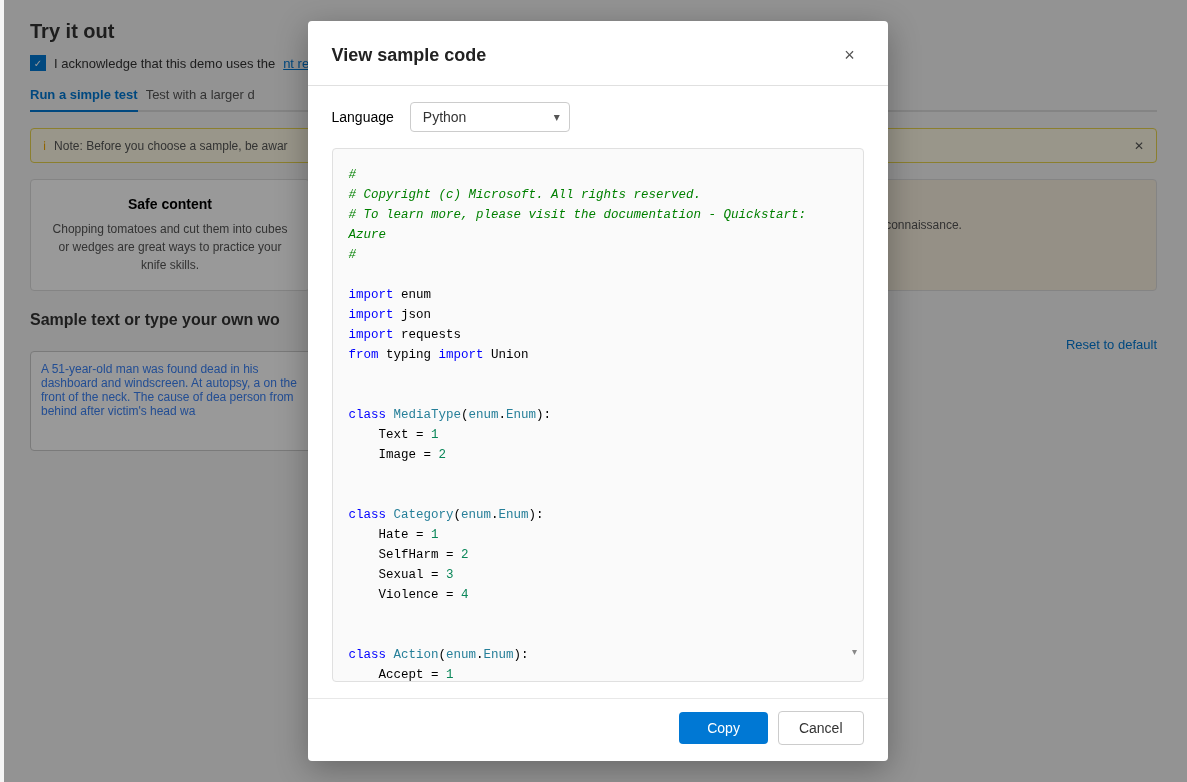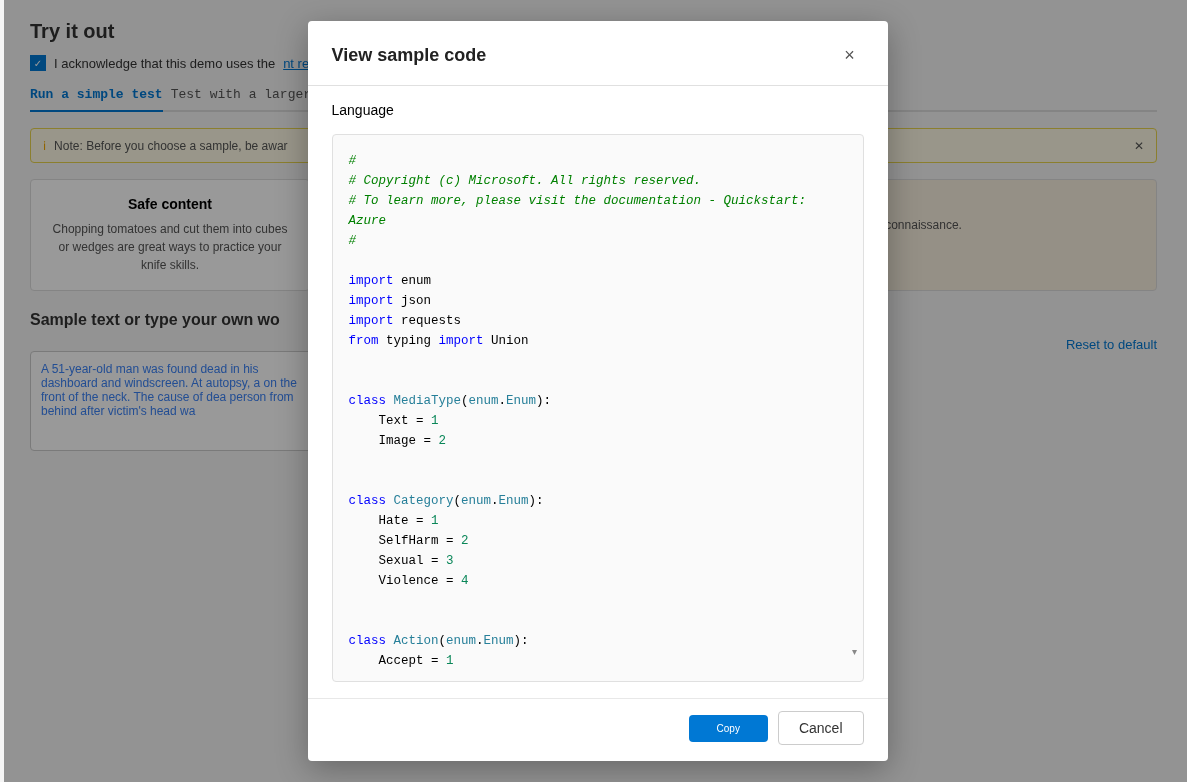--- a/index.html
+++ b/index.html
@@ -51,21 +51,20 @@
       content: '✓';
       color: white;
       font-size: 10px;
     }
 
     .bg-tabs {
       display: flex;
       gap: 8px;
       border-bottom: 2px solid #ddd;
       margin-bottom: 16px;
-      font-family: Liberation Mono, monospace;
     }
 
     .bg-tab {
       font-size: 13px;
       padding-bottom: 8px;
       color: #555;
     }
 
     .bg-tab.active {
       color: #0078d4;
@@ -328,21 +327,21 @@
       gap: 10px;
       border-top: 1px solid #e8e8e8;
     }
 
     .btn-copy {
       background: #0078d4;
       color: white;
       border: none;
       border-radius: 4px;
       padding: 8px 28px;
-      font-size: 10px;
+      font-size: 14px;
       cursor: pointer;
       font-weight: 500;
     }
 
     .btn-cancel {
       background: white;
       color: #333;
       border: 1px solid #ccc;
       border-radius: 4px;
       padding: 8px 20px;
@@ -441,20 +440,28 @@
 <div class="overlay">
   <div class="modal">
     <div class="modal-header">
       <span class="modal-title">View sample code</span>
       <button class="modal-close">×</button>
     </div>
 
     <div class="modal-body">
       <div class="language-row">
         <span class="language-label">Language</span>
+        <div class="select-wrapper">
+          <select class="language-select">
+            <option value="python">Python</option>
+            <option value="csharp">C#</option>
+            <option value="java">Java</option>
+            <option value="javascript">JavaScript</option>
+          </select>
+        </div>
       </div>
 
       <div class="code-container">
         <div class="code-scroll">
           <span class="c-comment">#</span><br>
           <span class="c-comment"># Copyright (c) Microsoft. All rights reserved.</span><br>
           <span class="c-comment"># To learn more, please visit the documentation - Quickstart: Azure</span><br>
           <span class="c-comment">#</span><br>
           <br>
           <span><span class="c-keyword">import</span> enum</span><br>

